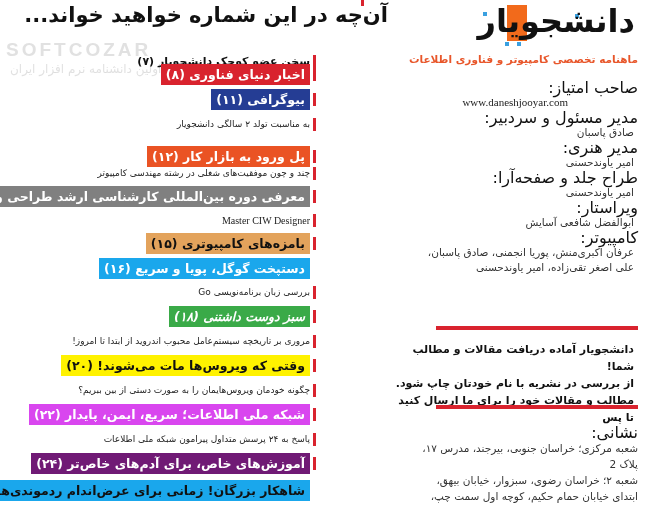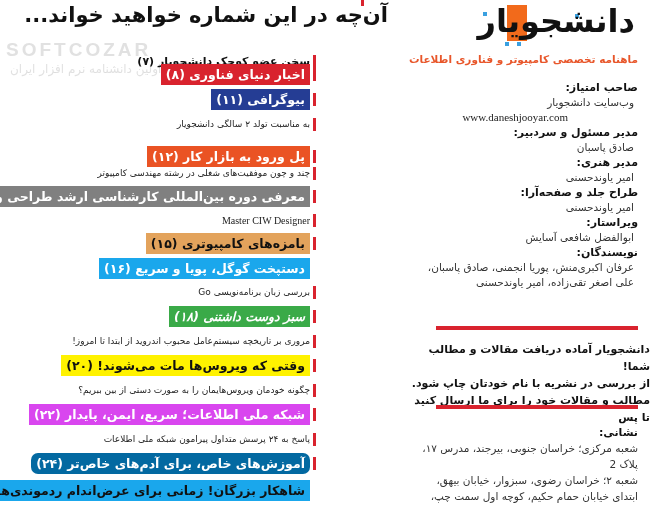--- a/index.html
+++ b/index.html
@@ -26,26 +26,26 @@
   .wm2 { position:absolute; top:62px; left:10px; font-size:12px; color:rgba(200,200,200,0.55); }
 
   
   .logo { position:absolute; top:2px; right:15px; width:160px; height:52px; }
   .logo-block { position:absolute; top:3px; left:32px; width:20px; height:36px; background:#f26a1b; }
   .logo-text { position:absolute; top:0; right:0; font-size:32px; font-weight:bold; color:#111; letter-spacing:-1px; }
   .dot { position:absolute; width:4px; height:4px; background:#3aa0e0; }
   .tagline { position:absolute; top:53px; right:12px; font-size:10.5px; color:#e8562a; font-weight:bold; white-space:nowrap;margin-left:36px; }
 
   .credits { position:absolute; top:80px; right:12px; width:240px; text-align:right; }
-  .c-label { font-size:11px; font-weight:bold; color:#111; line-height:15px; }
+  .c-label { font-size:16px; font-weight:normal; color:#111; line-height:15px; }
   .c-val { font-size:10.5px; color:#333; line-height:15px; padding-right:4px; }
   .c-url { font-family:"Liberation Serif", serif; direction:ltr; text-align:right; font-size:11px; color:#222; line-height:15px; padding-right:70px; }
 
   .rule { position:absolute; right:12px; width:202px; height:4px; background:#d9232e; }
-  .callout { position:absolute; top:341px; right:0; width:240px; text-align:right;
+  .callout { position:absolute; top:341px; right:16px; width:240px; text-align:right;
              font-size:11px; font-weight:bold; line-height:17px; color:#111; }
   .address { position:absolute; top:425px; right:12px; width:245px; text-align:right; }
   .address .c-val { padding-right:0; line-height:16px; font-size:10.5px; }
 </style>
 </head>
 <body>
 
 <div class="wm1">SOFTCOZAR</div>
 <div class="wm2">اولین دانشنامه نرم افزار ایران</div>
 
@@ -115,50 +115,49 @@
     <div class="row" style="top: 364px;">
       <span class="tick"></span>
       <span class="bar" style="background: #d946ef; color: rgb(255, 255, 255);">شبکه ملی اطلاعات؛ سریع، ایمن، پایدار (۲۲)</span>
     </div>
     <div class="row" style="top: 389px;">
       <span class="tick"></span>
       <span class="sub">پاسخ به ۲۴ پرسش متداول پیرامون شبکه ملی اطلاعات</span>
     </div>
     <div class="row" style="top: 413px;">
       <span class="tick"></span>
-      <span class="bar" style="background: #0369a1; color: rgb(255, 255, 255); border-radius: 7px;">آموزش‌های خاص، برای آدم‌های خاص‌تر (۲۴)</span>
+      <span class="bar" style="background: #701a75; color: rgb(255, 255, 255);">آموزش‌های خاص، برای آدم‌های خاص‌تر (۲۴)</span>
     </div>
     <div class="row" style="top: 440px;">
       <span class="bar" style="background: rgb(26, 167, 236); color: rgb(17, 17, 17);">شاهکار بزرگان! زمانی برای عرض‌اندام ردموندی‌ها (۲۵</span>
     </div>
   </div>
 
 <div class="logo">
   <div class="logo-block"></div>
   <span class="dot" style="top:10px;left:8px"></span>
   <span class="dot" style="top:40px;left:30px"></span>
   <span class="dot" style="top:40px;left:42px"></span>
   <span class="dot" style="top:12px;left:100px"></span>
   <div class="logo-text">دانشجویار</div>
 </div>
 <div class="tagline">ماهنامه تخصصی کامپیوتر و فناوری اطلاعات</div>
 
 <div class="credits">
   <div class="c-label">صاحب امتیاز:</div>
-  <div class="c-val">وب‌سایت دانشجویار</div>
   <div class="c-url">www.daneshjooyar.com</div>
   <div class="c-label">مدیر مسئول و سردبیر:</div>
   <div class="c-val">صادق پاسبان</div>
   <div class="c-label">مدیر هنری:</div>
   <div class="c-val">امیر یاوندحسنی</div>
   <div class="c-label">طراح جلد و صفحه‌آرا:</div>
   <div class="c-val">امیر یاوندحسنی</div>
   <div class="c-label">ویراستار:</div>
   <div class="c-val">ابوالفضل شافعی آسایش</div>
-  <div class="c-label">نویسندگان:</div>
+  <div class="c-label">کامپیوتر:</div>
   <div class="c-val">عرفان اکبری‌منش، پوریا انجمنی، صادق پاسبان،</div>
   <div class="c-val">علی اصغر تقی‌زاده، امیر یاوندحسنی</div>
 </div>
 
 <div class="rule" style="top:326px"></div>
 
 <div class="callout">
   <div>دانشجویار آماده دریافت مقالات و مطالب شما!</div>
   <div>از بررسی در نشریه با نام خودتان چاپ شود.</div>
   <div>مطالب و مقالات خود را برای ما ارسال کنید تا پس</div>

